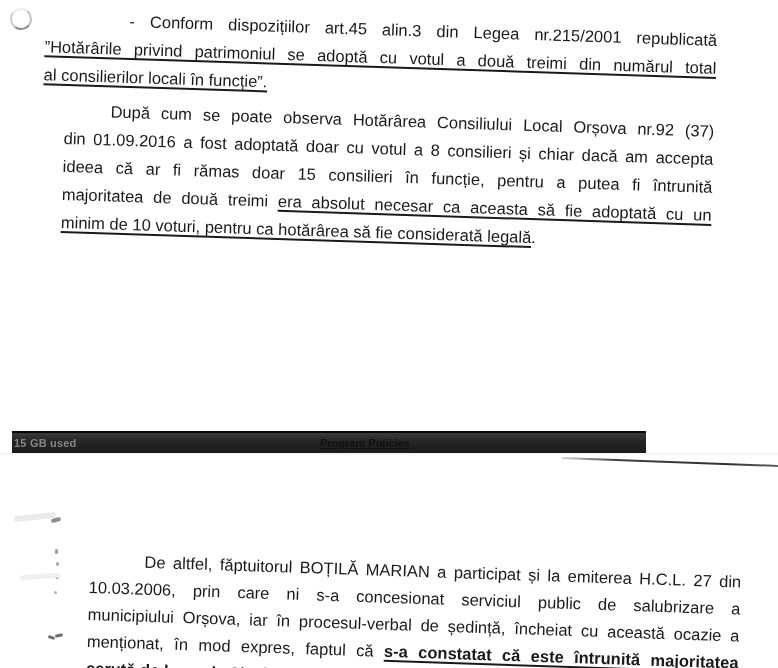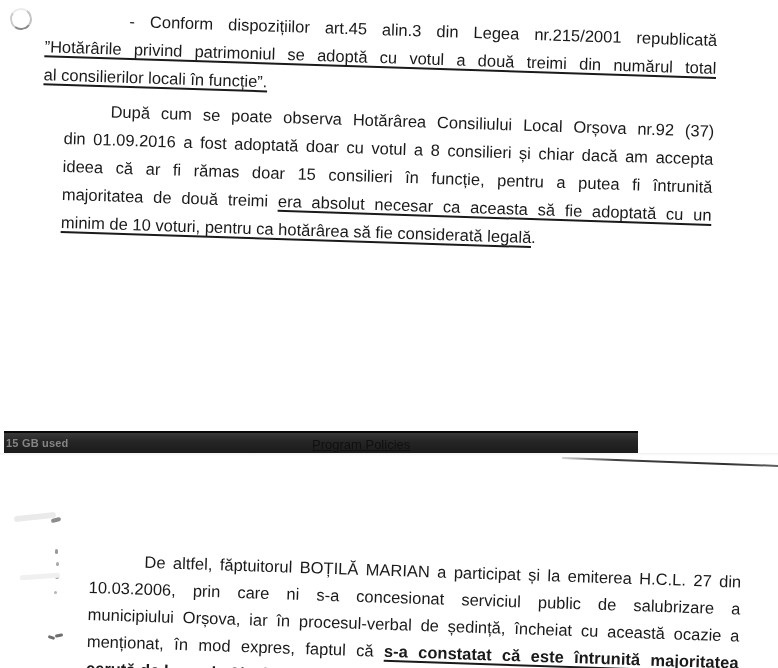--- a/index.html
+++ b/index.html
@@ -22,25 +22,25 @@
   .ind-p1 { padding-left:62px; }
   .ind-p2 { padding-left:46px; }
   .ind-b  { padding-left:55px; }
   .out  { margin-left:-22px; width:672px; }
   .p2   { margin-top:7px; }
 
   .u  { text-decoration:underline; text-decoration-thickness:1.5px; text-underline-offset:3px; }
   .bu { font-weight:700; text-decoration:underline; text-decoration-thickness:2px; text-underline-offset:3px; }
 
   
-  .footer-bar { position:absolute; top:431px; left:4px; width:634px; height:22px;
+  .footer-bar { position:absolute; top:431px; left:12px; width:634px; height:22px;
       background:linear-gradient(180deg,#3a3a3a 0%,#262626 40%,#1b1b1b 100%);
       border-top:2px solid #080808; }
   .storage  { position:absolute; left:2px;  top:4px; font-size:11px; font-weight:bold; color:#858585; letter-spacing:.2px; }
-  .policies { position:absolute; left:308px; top:4px; font-size:13px; font-weight:normal; color:#101010;
+  .policies { position:absolute; left:308px; top:4px; font-size:11px; font-weight:bold; color:#101010;
       text-decoration:underline; cursor:pointer; }
 
   
   .hole-mark { position:absolute; left:10px; top:8px; width:22px; height:22px; border-radius:50%;
       border:2px solid; border-color:#ececec #c4c4c4 #8a8a8a #cccccc; transform:rotate(-8deg); }
   .page-edge-line { position:absolute; left:562px; top:457px; width:220px; height:2px;
       background:linear-gradient(90deg, rgba(80,80,80,.25), #3f3f3f 25%, #303030 75%, #666666);
       transform:rotate(2.1deg); transform-origin:0 50%; }
   .artifact { position:absolute; border-radius:2px; }
   .a1 { left:14px; top:514px; width:42px; height:6px; background:#eaeaea; transform:rotate(-6deg); border-radius:3px; }

